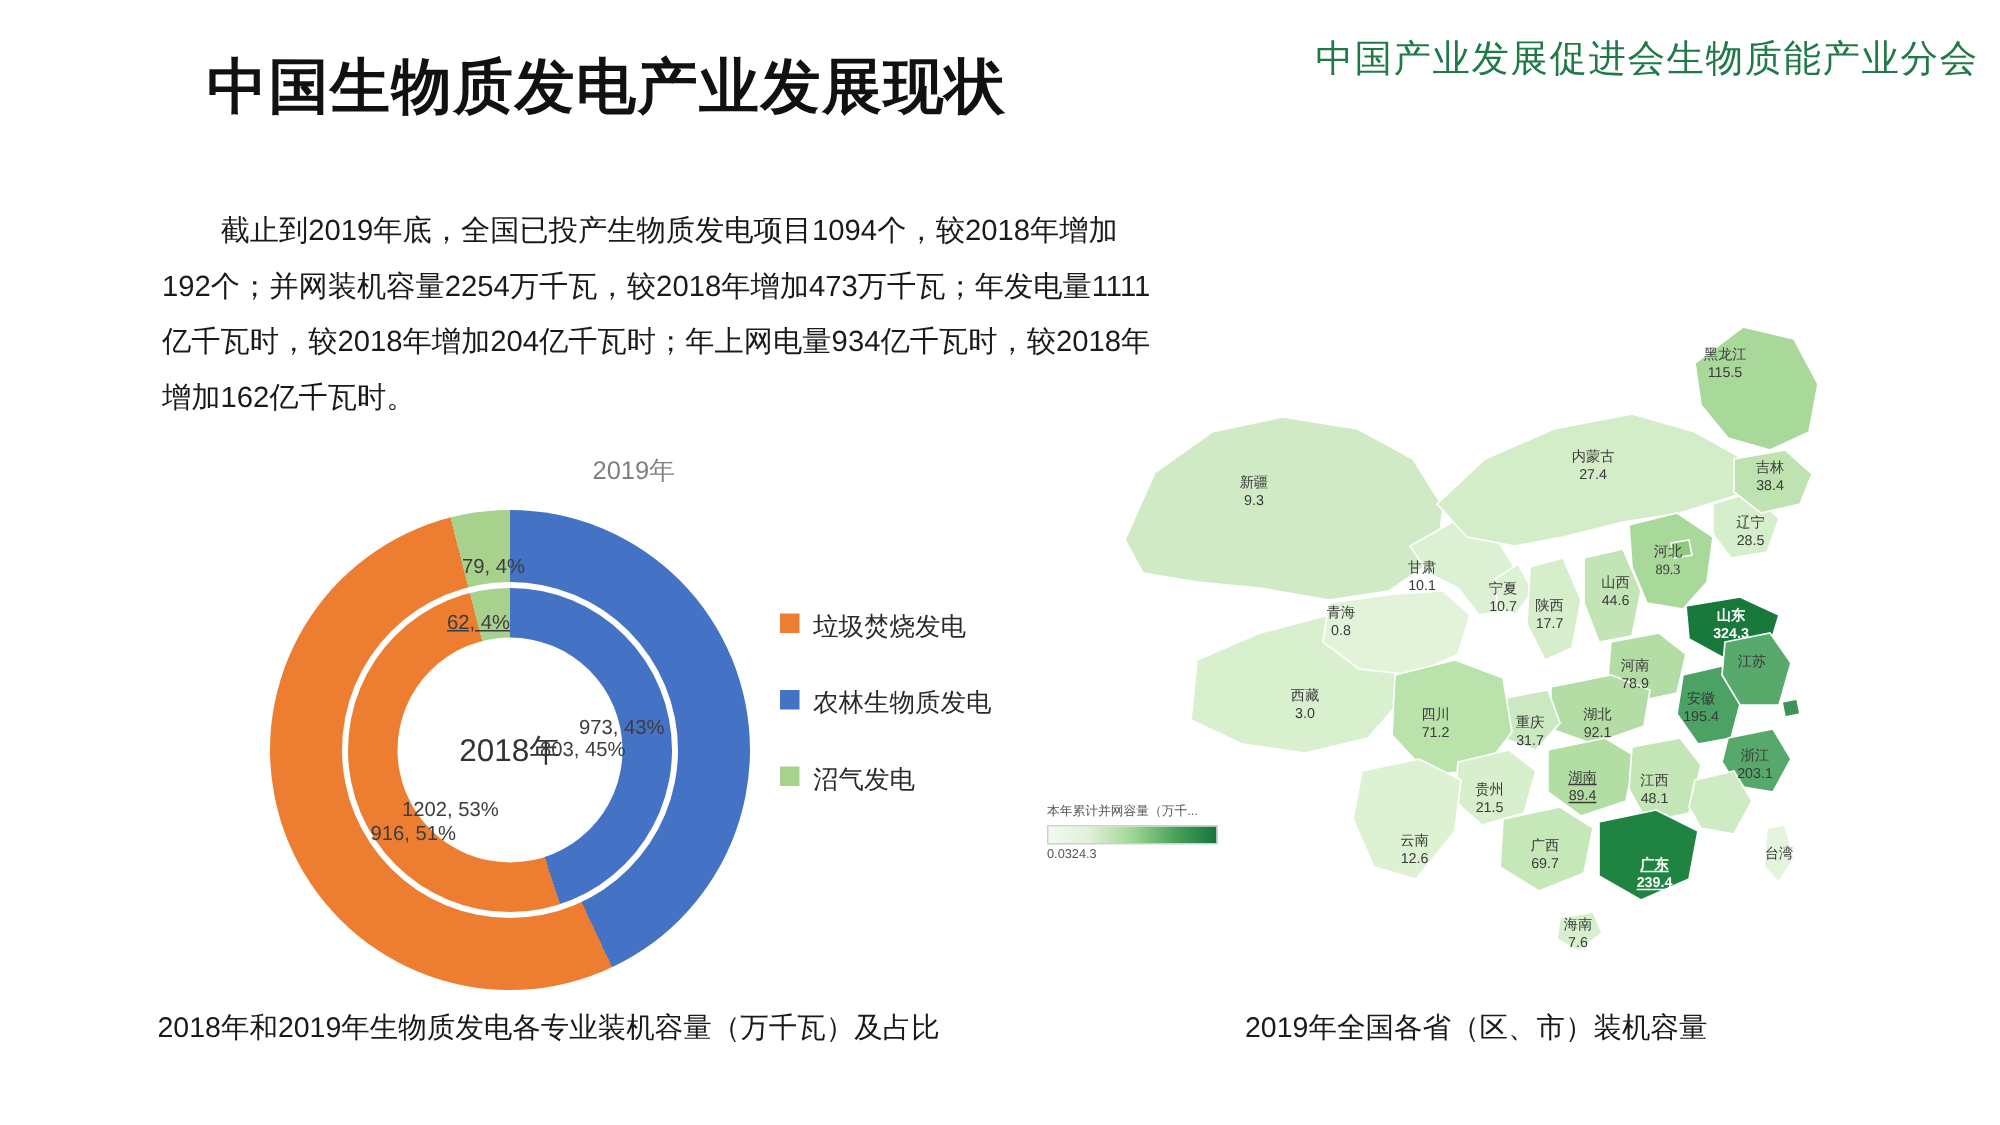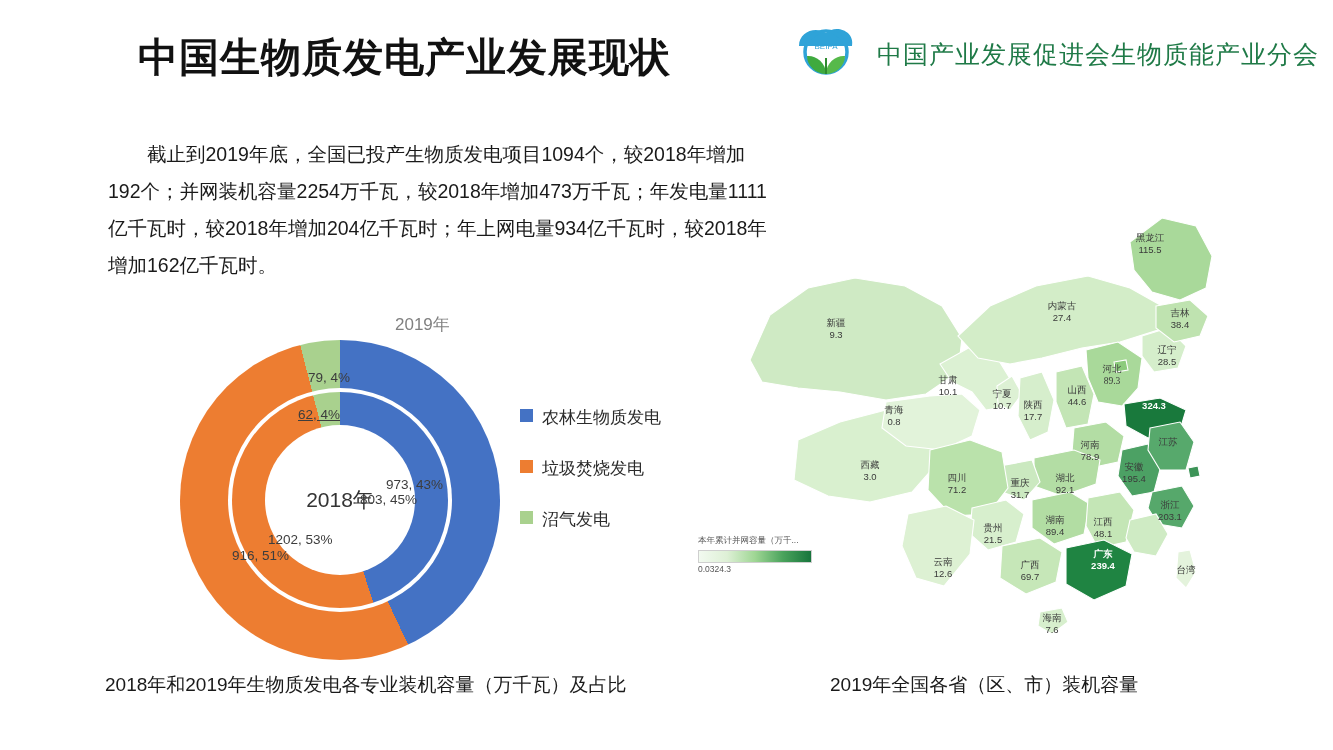--- a/index.html
+++ b/index.html
@@ -61,21 +61,21 @@
   .chart-wrap {
     position: absolute;
     left: 110px;
     top: 300px;
     width: 660px;
     height: 380px;
   }
   .year-outer-label {
     position: absolute;
     left: 285px;
-    top: 13px;
+    top: 2px;
     font-size: 17px;
     color: #808080;
   }
   .donut-holder {
     position: absolute;
     left: 70px;
     top: 40px;
     width: 320px;
     height: 320px;
   }
@@ -100,21 +100,21 @@
   }
   .donut-val {
     position: absolute;
     font-size: 13.5px;
     color: #3d3d3d;
     white-space: nowrap;
   }
   .v-out-0 { left: 206px; top: 137px; }
   .v-in-0  { left: 180px; top: 152px; }
   .v-out-1 { left: 88px;  top: 192px; }
-  .v-in-1  { left: 52px;  top: 208px; }
+  .v-in-1  { left: 67px;  top: 208px; }
   .v-out-2 { left: 128px; top: 30px; }
   .v-in-2  { left: 118px; top: 67px; text-decoration: underline; }
 
   .legend {
     position: absolute;
     left: 410px;
     top: 105px;
     width: 190px;
   }
   .legend-row {
@@ -187,30 +187,20 @@
     color: #555;
     margin-top: 1px;
   }
 </style>
 </head>
 <body>
 
 <div class="slide-title">中国生物质发电产业发展现状</div>
 
 <div class="brand">
-  <div class="brand-logo">
-    <svg width="74" height="64" viewBox="0 0 74 64">
-      <path d="M10 24 C10 10, 26 4, 37 11 C47 2, 66 9, 63 24 Z" fill="#2fa3d8"></path>
-      <circle cx="37" cy="30" r="21" fill="none" stroke="#2fa3d8" stroke-width="3.5"></circle>
-      <text x="37" y="27" font-size="8" fill="#2fa3d8" text-anchor="middle" font-family="Liberation Sans, sans-serif">BEIPA</text>
-      <path d="M37 52 C37 40, 26 33, 18 34 C18 44, 27 52, 37 52 Z" fill="#3faa3f"></path>
-      <path d="M37 52 C37 40, 48 33, 56 34 C56 44, 47 52, 37 52 Z" fill="#56b94a"></path>
-      <path d="M37 52 L37 36" stroke="#2e8b2e" stroke-width="2" fill="none"></path>
-    </svg>
-  </div>
   <div class="brand-text">中国产业发展促进会生物质能产业分会</div>
 </div>
 
 <div class="para">截止到2019年底，全国已投产生物质发电项目1094个，较2018年增加192个；并网装机容量2254万千瓦，较2018年增加473万千瓦；年发电量1111亿千瓦时，较2018年增加204亿千瓦时；年上网电量934亿千瓦时，较2018年增加162亿千瓦时。</div>
 
 <div class="chart-wrap">
   <div class="year-outer-label">2019年</div>
 
   <div class="donut-holder">
 
@@ -226,26 +216,26 @@
     <div class="donut-val v-out-0">973, 43%</div>
     <div class="donut-val v-in-0">803, 45%</div>
     <div class="donut-val v-out-1">1202, 53%</div>
     <div class="donut-val v-in-1">916, 51%</div>
     <div class="donut-val v-out-2">79, 4%</div>
     <div class="donut-val v-in-2">62, 4%</div>
   </div>
 
   <div class="legend">
     <div class="legend-row">
+      <span class="legend-swatch" style="background:#ed7d31"></span>
+      <span class="legend-text">垃圾焚烧发电</span>
+    </div>
+    <div class="legend-row">
       <span class="legend-swatch" style="background:#4472c4"></span>
       <span class="legend-text">农林生物质发电</span>
-    </div>
-    <div class="legend-row">
-      <span class="legend-swatch" style="background:#ed7d31"></span>
-      <span class="legend-text">垃圾焚烧发电</span>
     </div>
     <div class="legend-row">
       <span class="legend-swatch" style="background:#a9d18e"></span>
       <span class="legend-text">沼气发电</span>
     </div>
   </div>
 </div>
 
 <div class="caption caption-left">2018年和2019年生物质发电各专业装机容量（万千瓦）及占比</div>
 
@@ -320,36 +310,36 @@
   <div class="prov-label" style="left:460px; top:133px;"><span>黑龙江</span><br><span>115.5</span></div>
   <div class="prov-label" style="left:372px; top:201px;"><span>内蒙古</span><br><span>27.4</span></div>
   <div class="prov-label" style="left:490px; top:208px;"><span>吉林</span><br><span>38.4</span></div>
   <div class="prov-label" style="left:477px; top:245px;"><span>辽宁</span><br><span>28.5</span></div>
   <div class="prov-label" style="left:146px; top:218px;"><span>新疆</span><br><span>9.3</span></div>
   <div class="prov-label" style="left:258px; top:275px;"><span>甘肃</span><br><span>10.1</span></div>
   <div class="prov-label" style="left:312px; top:289px;"><span>宁夏</span><br><span>10.7</span></div>
   <div class="prov-label" style="left:343px; top:300px;"><span>陕西</span><br><span>17.7</span></div>
   <div class="prov-label" style="left:387px; top:285px;"><span>山西</span><br><span>44.6</span></div>
   <div class="prov-label" style="left:422px; top:265px;font-family:Liberation Serif, serif;"><span>河北</span><br><span>89.3</span></div>
-  <div class="prov-label hl" style="left:464px; top:289px;"><span>山东</span><br><span>324.3</span></div>
+  <div class="prov-label hl" style="left:464px; top:307px;"><span>山东</span><br><span>324.3</span></div>
   <div class="prov-label" style="left:204px; top:305px;"><span>青海</span><br><span>0.8</span></div>
   <div class="prov-label" style="left:180px; top:360px;"><span>西藏</span><br><span>3.0</span></div>
   <div class="prov-label" style="left:400px; top:340px;"><span>河南</span><br><span>78.9</span></div>
   <div class="prov-label" style="left:444px; top:362px;"><span>安徽</span><br><span>195.4</span></div>
   <div class="prov-label" style="left:478px; top:332px;"><span>江苏</span></div>
   <div class="prov-label" style="left:267px; top:373px;"><span>四川</span><br><span>71.2</span></div>
   <div class="prov-label" style="left:330px; top:378px;"><span>重庆</span><br><span>31.7</span></div>
   <div class="prov-label" style="left:375px; top:373px;"><span>湖北</span><br><span>92.1</span></div>
-  <div class="prov-label" style="left:365px; top:415px;"><span>湖南</span><br><span>89.4</span></div>
+  <div class="prov-label" style="left:365px; top:415px;text-decoration:underline;"><span>湖南</span><br><span>89.4</span></div>
   <div class="prov-label" style="left:413px; top:417px;"><span>江西</span><br><span>48.1</span></div>
   <div class="prov-label" style="left:480px; top:400px;"><span>浙江</span><br><span>203.1</span></div>
   <div class="prov-label" style="left:303px; top:423px;"><span>贵州</span><br><span>21.5</span></div>
   <div class="prov-label" style="left:253px; top:457px;"><span>云南</span><br><span>12.6</span></div>
   <div class="prov-label" style="left:340px; top:460px;"><span>广西</span><br><span>69.7</span></div>
-  <div class="prov-label hl" style="left:413px; top:449px;"><span>广东</span><br><span>239.4</span></div>
+  <div class="prov-label hl" style="left:413px; top:473px;text-decoration:underline;"><span>广东</span><br><span>239.4</span></div>
   <div class="prov-label" style="left:362px; top:513px;"><span>海南</span><br><span>7.6</span></div>
   <div class="prov-label" style="left:496px; top:460px;"><span>台湾</span></div>
 
   <div class="legend-bar-box">
     <div class="legend-bar-title">本年累计并网容量（万千...</div>
     <div class="legend-bar"></div>
     <div class="legend-bar-ticks">
       <span>0.0</span>
       <span>324.3</span>
     </div>

